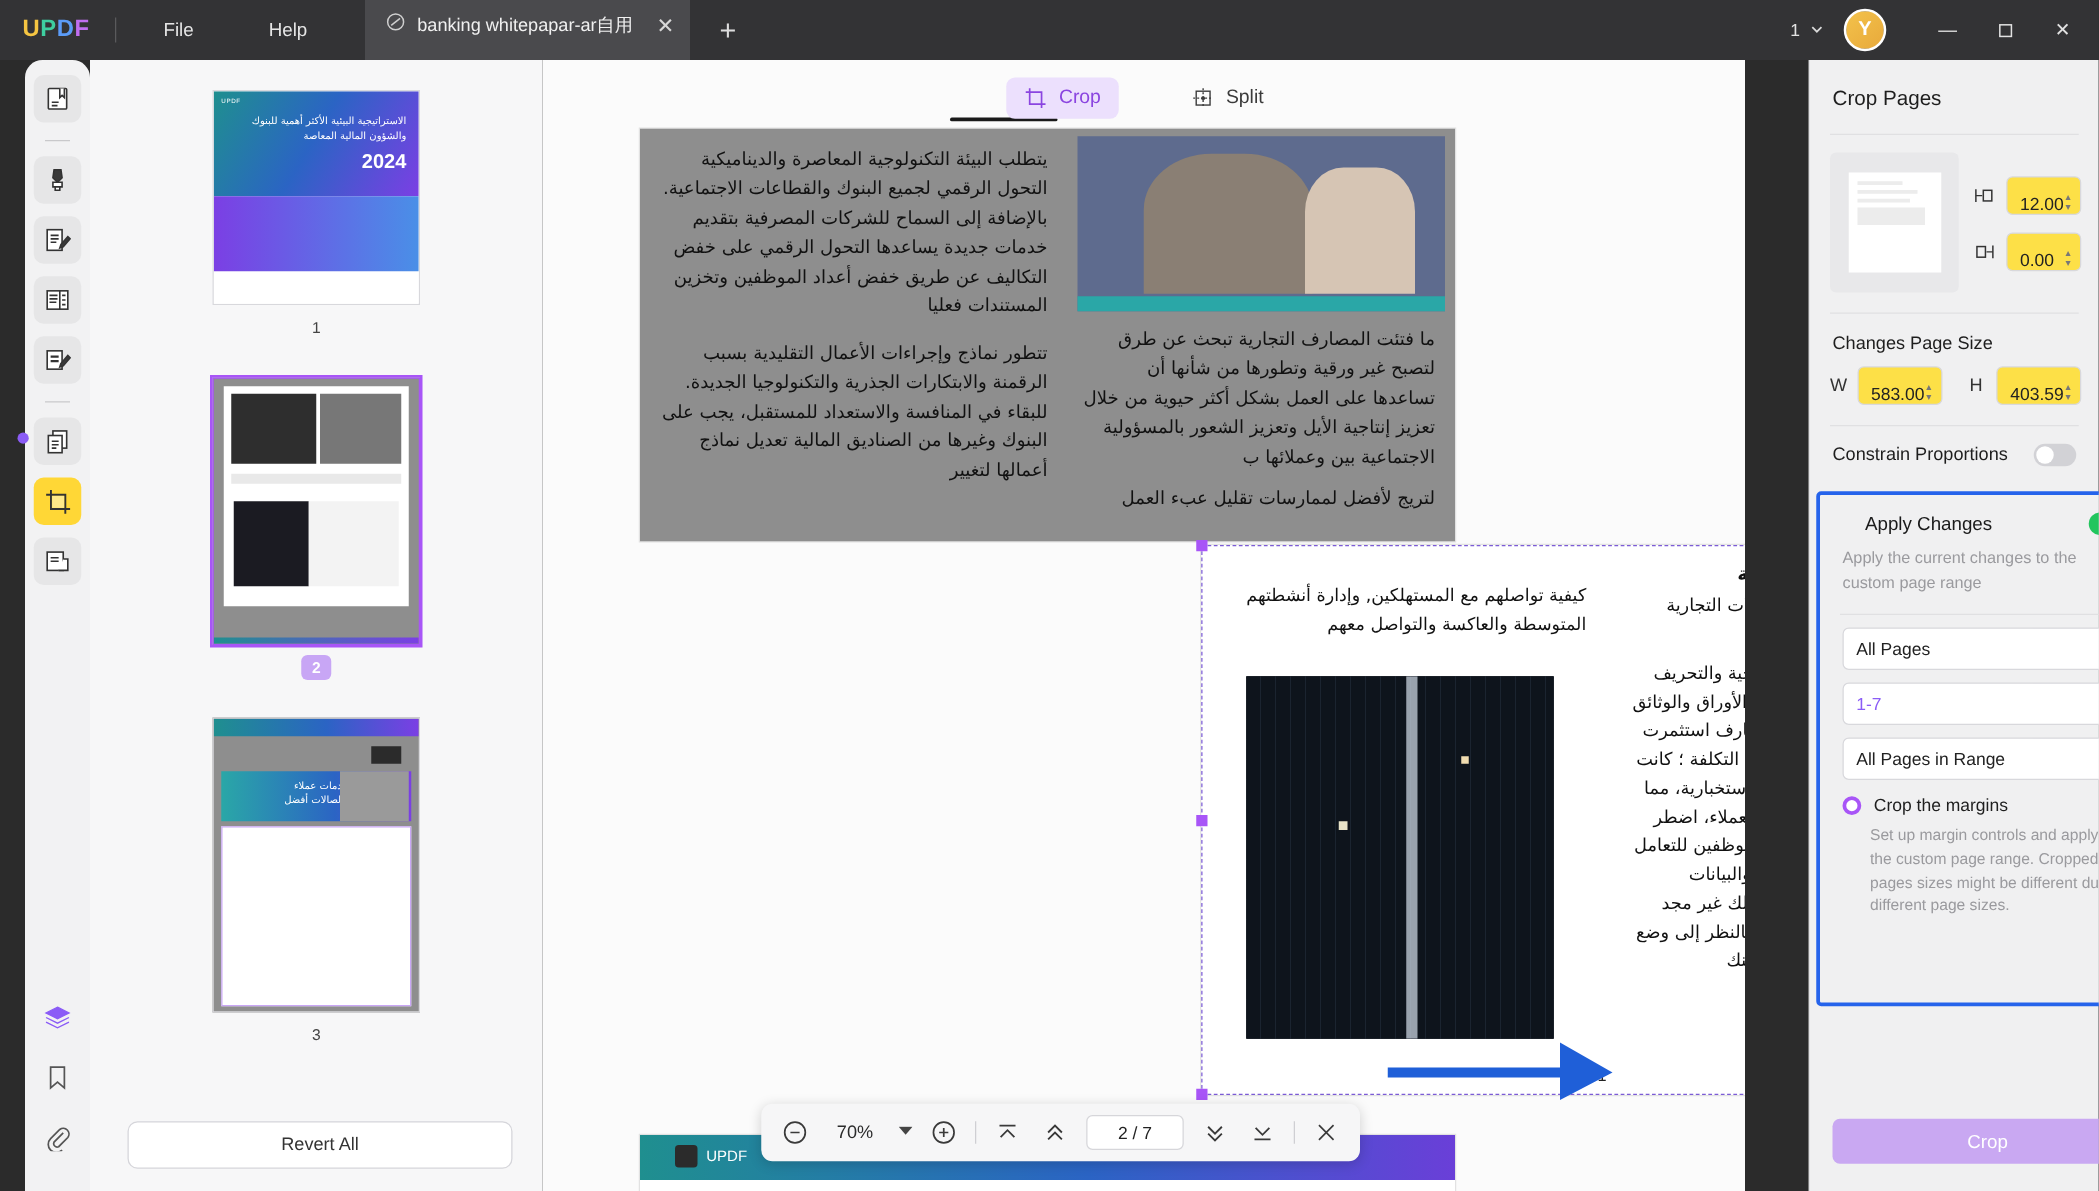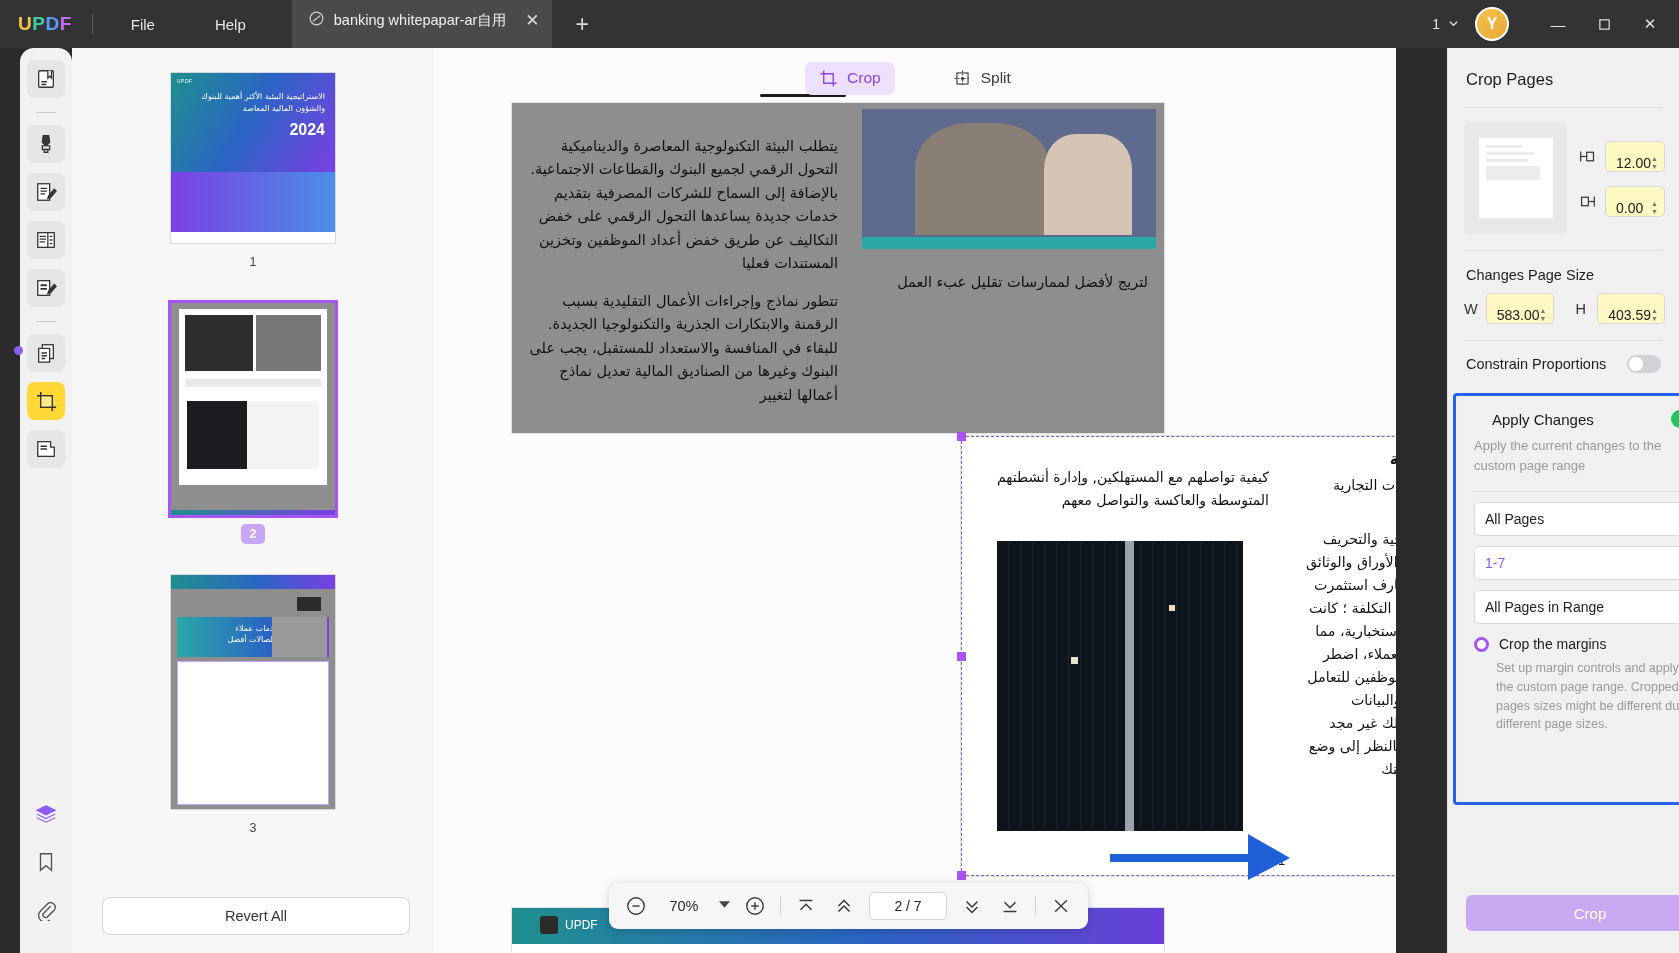--- a/index.html
+++ b/index.html
@@ -86,21 +86,21 @@
   }
   .thumb-label.sel { background:#c8a6f5; color:#fff; font-weight:600;}
   .revert {
     position:absolute; left: 30px; bottom: 18px; width: 308px; height: 38px;
     background:#fff; border:1px solid #d5d5da; border-radius: 8px;
     color:#333; font-size:14.5px; display:flex; align-items:center; justify-content:center;
     cursor:pointer;
   }
 
   
-  .t1-top { height: 99px; background: linear-gradient(120deg,#1f8f8f 0%, #2b64c4 48%, #7b3fe4 100%); position:relative;}
+  .t1-top { height: 84px; background: linear-gradient(120deg,#1f8f8f 0%, #2b64c4 48%, #7b3fe4 100%); position:relative;}
   .t1-top .t1-logo{position:absolute;left:6px;top:5px;color:#fff;font-size:5px;letter-spacing:.5px;}
   .t1-ar { position:absolute; left:10px; top: 18px; right: 10px; color:#fff; font-size:8px; text-align:right; line-height:1.45; direction:rtl;}
   .t1-2024 { position:absolute; right:10px; top: 48px; color:#fff; font-size:16px; font-weight:bold;}
   .t1-mid { height:60px; background: linear-gradient(90deg,#7b3fe4,#4a8fe7); position:relative;}
   .t1-bot { height: 60px; background:#fff; }
 
   
   .viewer {
     position:absolute; left: 434px; top: 48px; right: 283px; bottom: 0;
     background:#fbfbfb; overflow:hidden;
@@ -159,21 +159,21 @@
   .rp-hr { height:1px; background:#e0e0e2; margin: 18px 16px 0; }
   .preview-row { display:flex; align-items:center; padding: 14px 14px 0 16px; gap: 10px; }
   .preview-card { width: 128px; height: 112px; background:#e8e8ea; border-radius:5px;
                   display:flex; align-items:center; justify-content:center;}
   .preview-doc { width: 74px; height: 80px; background:#fff; padding:7px;}
   .pd-line { height:3px; background:#ececec; margin-bottom:4px;}
   .spin-col { flex:1; display:flex; flex-direction:column; gap: 14px; padding-top: 2px;}
   .spin-row { display:flex; align-items:center; gap: 8px; }
   .mi { width: 20px; color:#333; font-size: 13px; display:flex; justify-content:center;}
   .spin {
-    flex:1; height: 31px; background:#fef9c3; border:1px solid #d8d8dc; border-radius:5px;
+    flex:1; height: 31px; background:#fde047; border:1px solid #d8d8dc; border-radius:5px;
     display:flex; align-items:center; padding: 12px 6px 0 10px; font-size:14px; color:#222;
   }
   .spin .v{flex:1;}
   .arrows{display:flex;flex-direction:column;gap:2px;color:#777;font-size:7px;line-height:6px;cursor:pointer;}
   .sec-label { font-size:14.5px; color:#1e1e1e; padding: 16px 0 0 18px; }
   .wh-row { display:flex; align-items:center; gap:8px; padding: 10px 14px 0 16px;}
   .wh-lbl { font-size:14.5px; color:#333; width:14px;}
   .toggle-row { display:flex; align-items:center; justify-content:space-between; padding: 0 18px;}
   .tgl { width: 34px; height: 18px; border-radius: 9px; background:#d2d2d6; position:relative; cursor:pointer;}
   .tgl .knob{position:absolute; width:14px;height:14px;border-radius:50%;background:#fff;top:2px;left:2px;}
@@ -403,33 +403,34 @@
         </svg>
         <span>Split</span>
       </div>
     </div>
     <div class="underline"></div>
 
     <div class="page-area">
 
       <div class="pg pg-top" style="background:#8e8e8e;">
         <div class="pg-body">
-          <div style="flex:1; padding-top: 18px;">
+          <div style="flex:1; ">
             <div class="col-r ar">
               <p>يتطلب البيئة التكنولوجية المعاصرة والديناميكية التحول الرقمي لجميع البنوك والقطاعات الاجتماعية. بالإضافة إلى السماح للشركات المصرفية بتقديم خدمات جديدة يساعدها التحول الرقمي على خفض التكاليف عن طريق خفض أعداد الموظفين وتخزين المستندات فعليا</p>
               <p style="margin-top:14px;">تتطور نماذج وإجراءات الأعمال التقليدية بسبب الرقمنة والابتكارات الجذرية والتكنولوجيا الجديدة. للبقاء في المنافسة والاستعداد للمستقبل، يجب على البنوك وغيرها من الصناديق المالية تعديل نماذج أعمالها لتغيير</p>
             </div>
           </div>
           <div style="width: 310px; padding-top: 6px;">
             <div style="height:140px;background:#5e6b8e;margin:0 8px;position:relative;">
               <div style="position:absolute;left:18%;top:10%;width:46%;height:80%;background:#8a7f74;border-radius:40% 40% 0 0;"></div>
               <div style="position:absolute;right:8%;top:18%;width:30%;height:72%;background:#d6c5b4;border-radius:35% 35% 0 0;"></div>
               <div style="position:absolute;left:0;bottom:0;width:100%;height:12px;background:#2aa7a7;"></div>
             </div>
             <div class="col-r ar" style="padding-top:12px;">
+              <p>ما فتئت المصارف التجارية تبحث عن طرق لتصبح غير ورقية  وتطورها من شأنها أن تساعدها على العمل بشكل أكثر حيوية  من خلال تعزيز إنتاجية الأيل وتعزيز الشعور بالمسؤولية الاجتماعية بين وعملائها ب</p>
               <p style="margin-top:10px;">لتريج لأفضل لممارسات تقليل عبء العمل</p>
             </div>
           </div>
         </div>
       </div>
 
       <div class="pg" style="top:388px;height:440px;left:527px;width:634px;">
         <div class="pg-body">
           <div style="flex:1;padding: 16px 10px 0 14px;">
             <div class="col-r ar" style="font-size:14px;">

